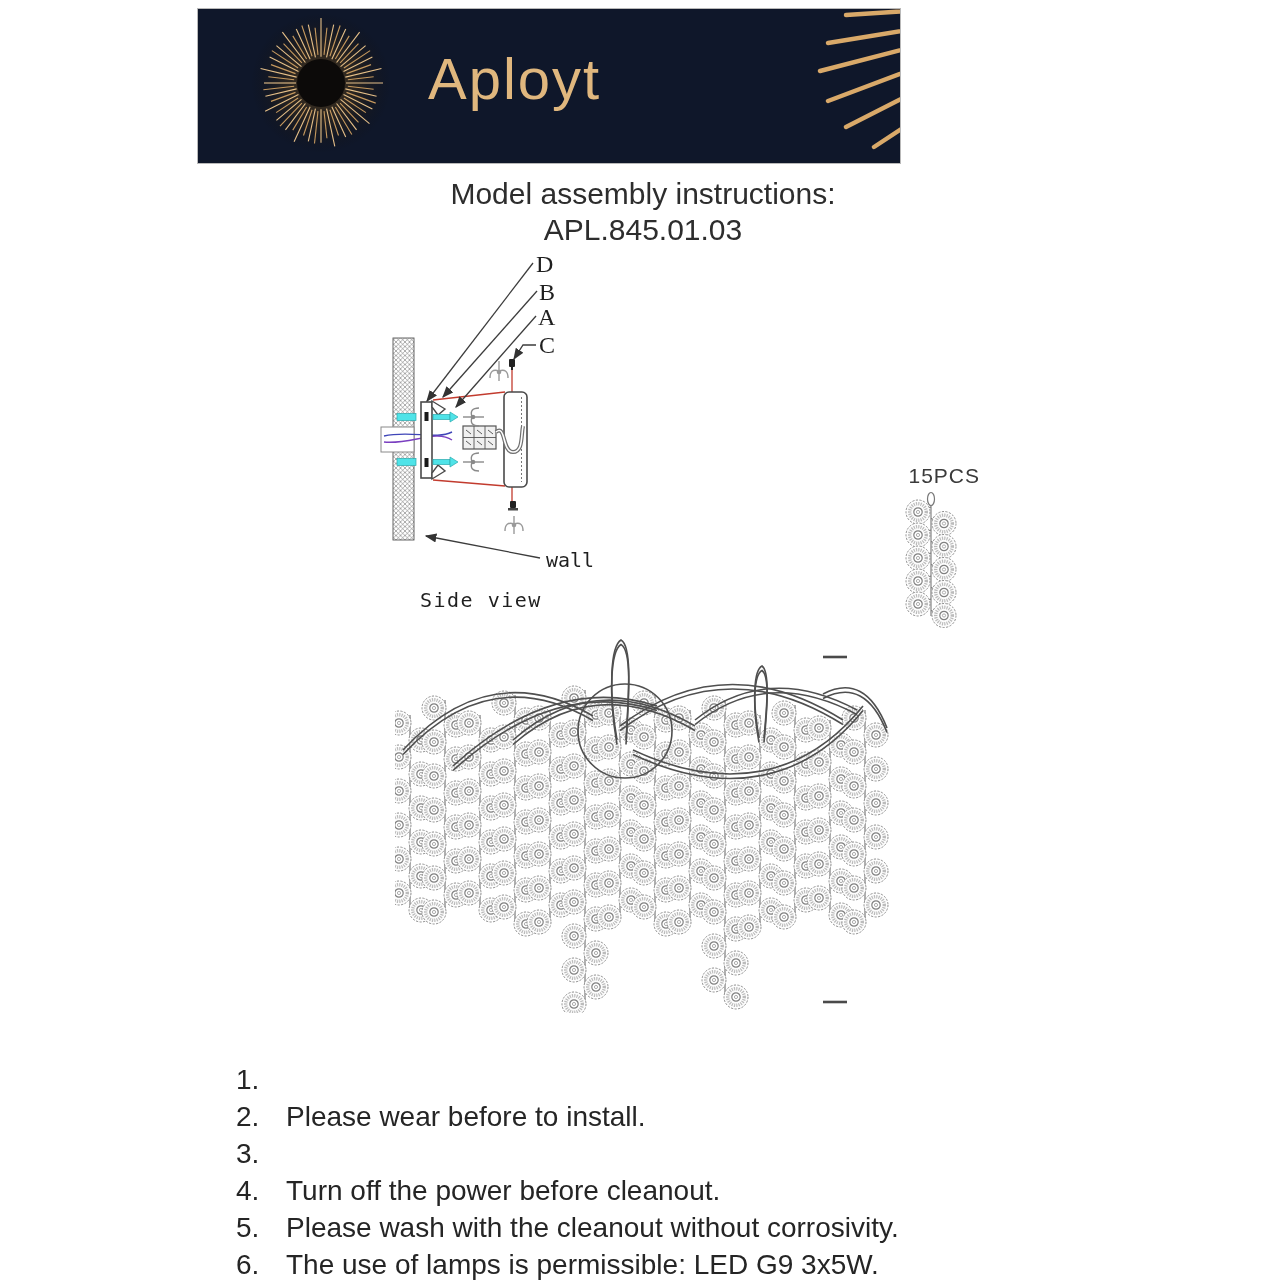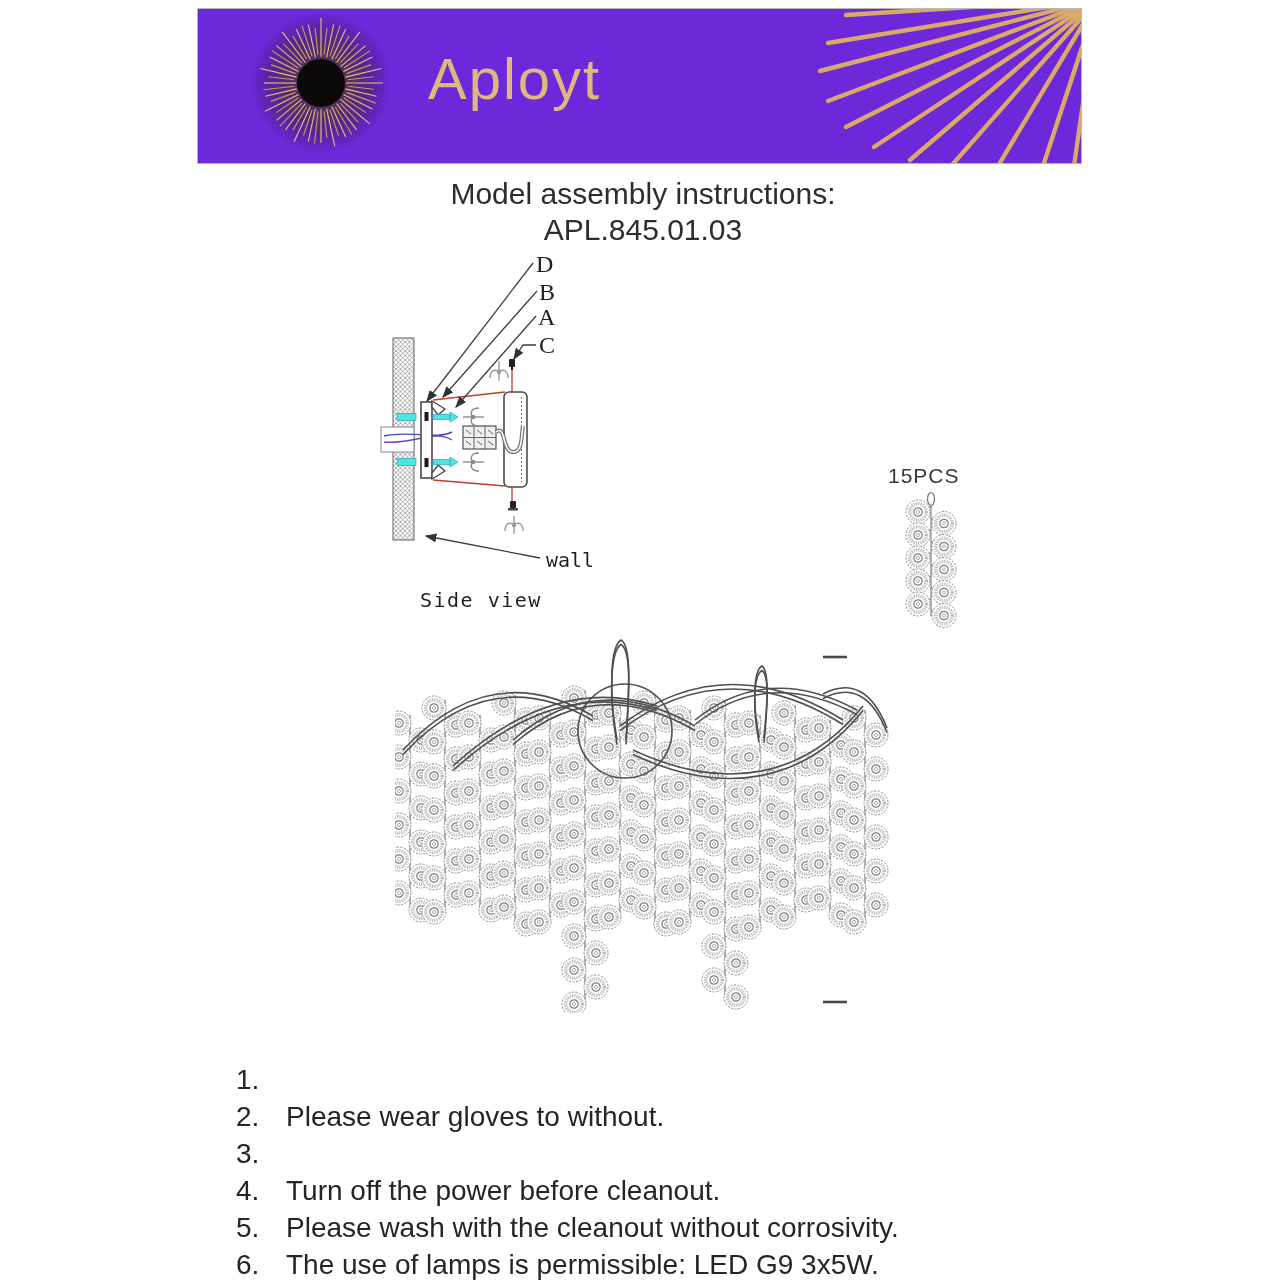--- a/index.html
+++ b/index.html
@@ -1,30 +1,30 @@
 <!DOCTYPE html>
 <html><head>
 <meta charset="utf-8">
 <style>
   html,body{margin:0;padding:0;background:#fff;}
   .page{position:relative;width:1280px;height:1280px;background:#ffffff;overflow:hidden;
         font-family:"Liberation Sans",sans-serif;color:#262626;}
   
-  .banner{position:absolute;left:197px;top:8px;width:885px;height:156px;background:#6d28d9;
+  .banner{position:absolute;left:197px;top:8px;width:704px;height:156px;background:#0f172a;
           border:1px solid #b9b9b9;box-sizing:border-box;overflow:hidden;}
   .banner svg{position:absolute;left:0;top:0;}
   .brand{position:absolute;left:230px;top:36px;font-size:58px;color:#e0b77e;
          letter-spacing:2px;font-weight:400;font-family:"Liberation Sans",sans-serif;}
   
   .title-block{position:absolute;left:0;top:176px;width:1286px;text-align:center;color:#2d2d2d;}
   .title-line1{font-size:30px;line-height:36px;font-weight:500;}
   .title-line2{font-size:30px;line-height:36px;font-weight:500;}
   
   .diagram-svg{position:absolute;left:370px;top:250px;}
-  .parts-label{position:absolute;left:888px;top:464px;width:92px;text-align:left;
+  .parts-label{position:absolute;left:888px;top:464px;width:92px;text-align:right;
                font-size:21px;letter-spacing:1px;color:#3a3a3a;}
   .parts-strand{position:absolute;left:885px;top:490px;}
   .chandelier{position:absolute;left:395px;top:628px;}
   
   .instructions{position:absolute;left:236px;top:1062px;width:800px;font-size:28px;color:#252525;}
   .instr-row{display:flex;height:37px;line-height:36px;}
   .instr-num{width:50px;flex:0 0 50px;}
   .instr-text{white-space:nowrap;}
 </style>
 </head>
@@ -696,21 +696,21 @@
     <line x1="428" y1="29" x2="452" y2="29" stroke="#4a4a4a" stroke-width="2.6"></line>
     <line x1="428" y1="374" x2="452" y2="374" stroke="#4a4a4a" stroke-width="2.6"></line>
   </svg>
 
   <div class="instructions">
     <div class="instr-row">
       <span class="instr-num">1.</span>
     </div>
     <div class="instr-row">
       <span class="instr-num">2.</span>
-      <span class="instr-text">Please wear gloves to without.</span>
+      <span class="instr-text">Please wear before to install.</span>
     </div>
     <div class="instr-row">
       <span class="instr-num">3.</span>
     </div>
     <div class="instr-row">
       <span class="instr-num">4.</span>
       <span class="instr-text">Turn off the power before cleanout.</span>
     </div>
     <div class="instr-row">
       <span class="instr-num">5.</span>

